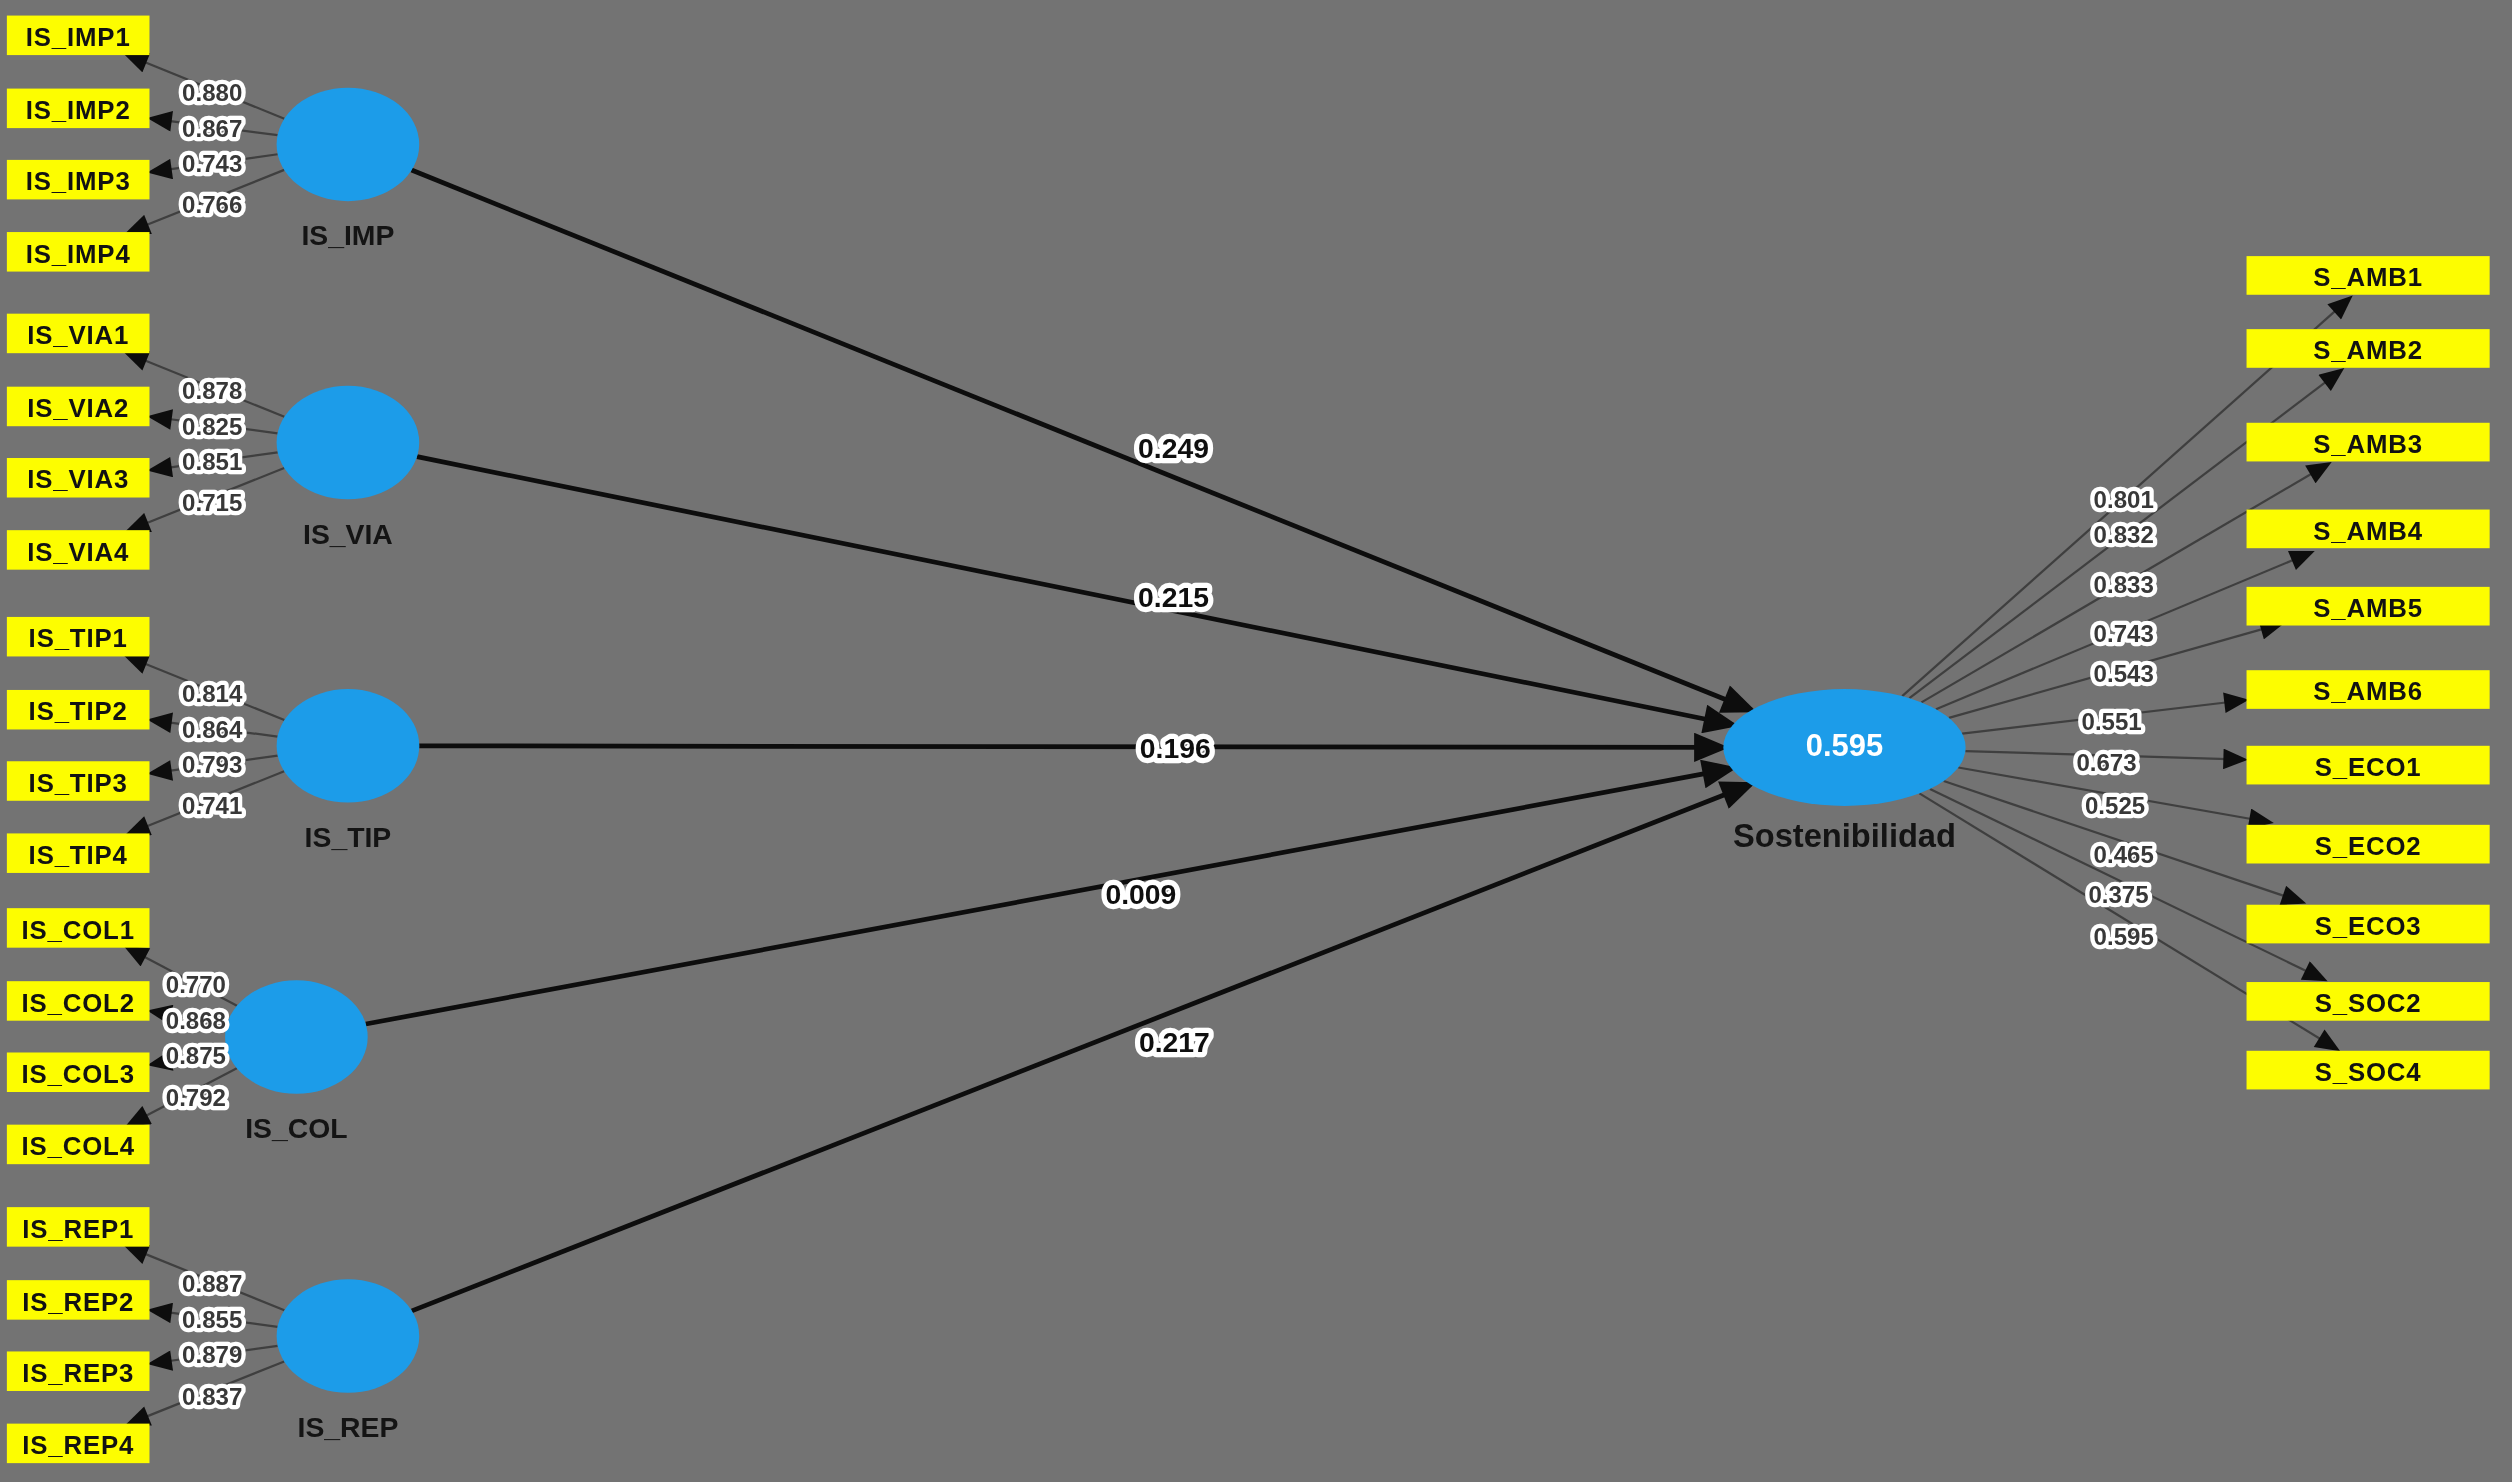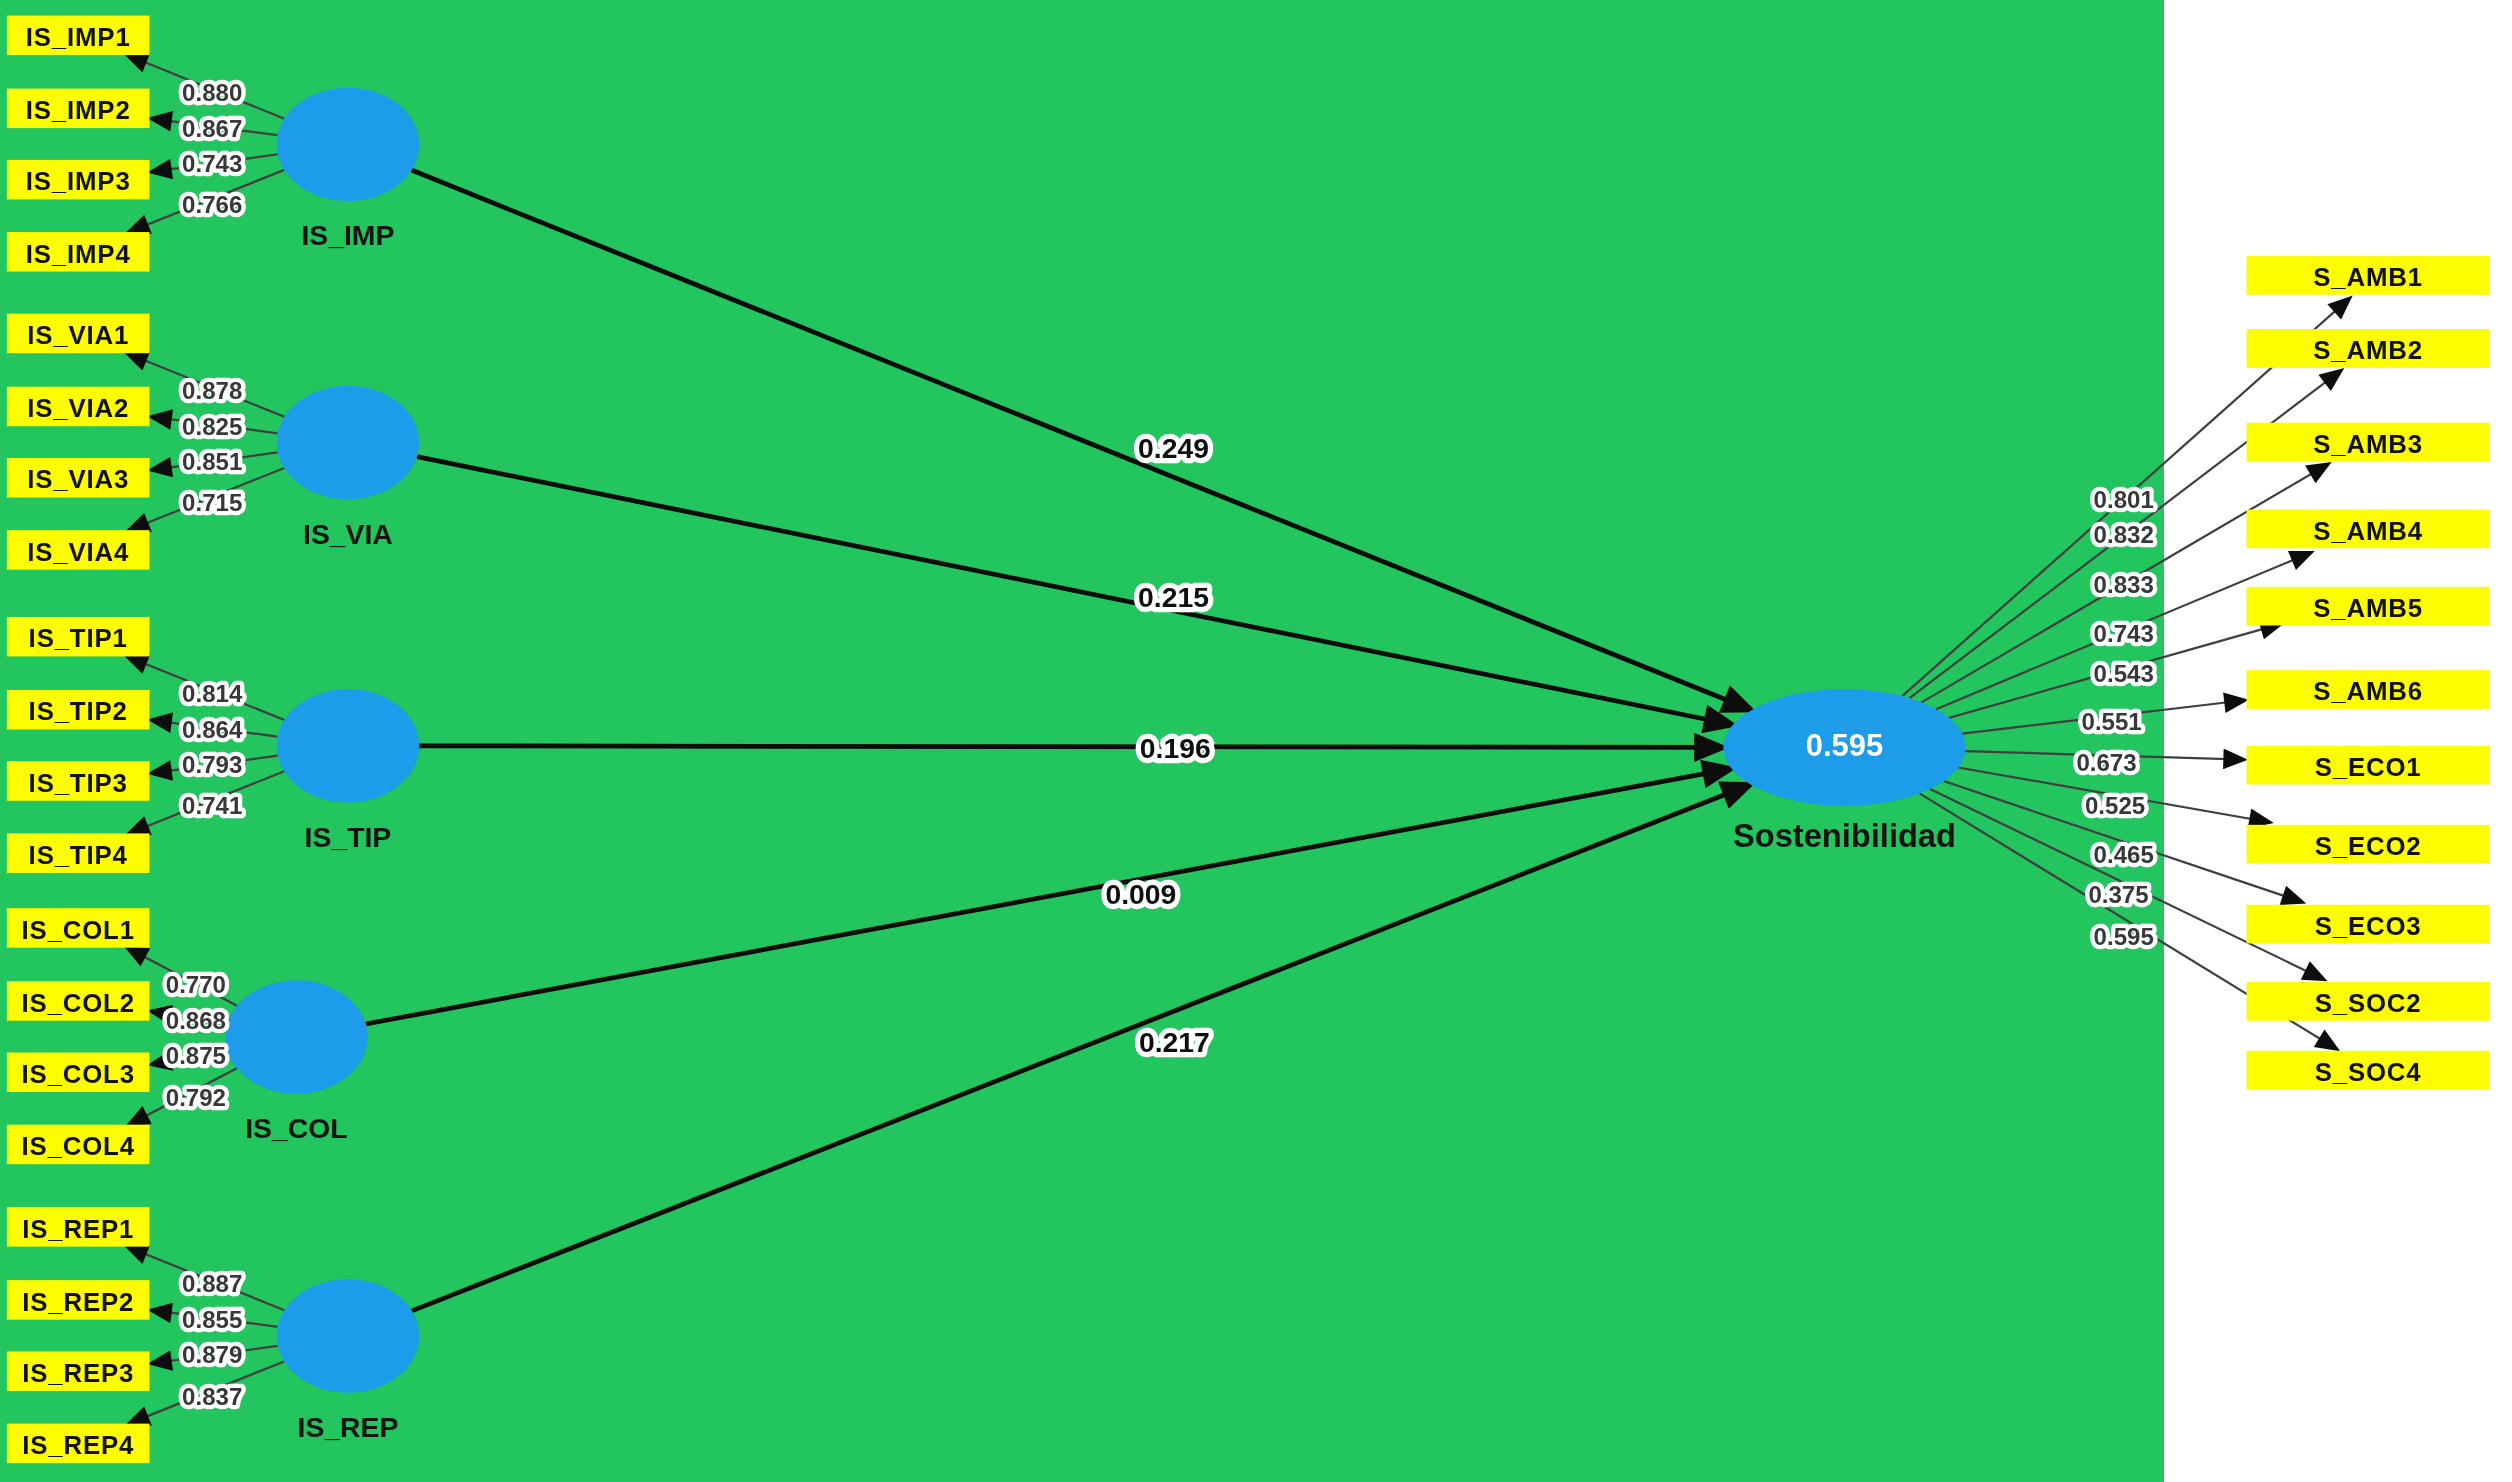--- a/index.html
+++ b/index.html
@@ -1,16 +1,16 @@
 <!DOCTYPE html>
 <html style="font-size:13.7px"><head>
 <meta charset="utf-8">
 <style>
   html, body { margin: 0; padding: 0; background: #ffffff; }
-  .canvas-wrap { width: 2164px; height: 1483px; background: #22c55e; position: relative; }
+  .canvas-wrap { width: 2512px; height: 1483px; background: #737373; position: relative; }
   svg text { font-family: "Liberation Sans", sans-serif; }
   .box-label       { font-size: 30px; font-weight: 700; letter-spacing: 1px; }
   .construct-label { font-size: 33px; font-weight: 700; }
   .outcome-label   { font-size: 38px; font-weight: 700; }
   .r2-label        { font-size: 36px; font-weight: 600; }
   .loading-label   { font-size: 28px; font-weight: 600; paint-order: stroke; stroke: #ffffff; stroke-width: 10px; stroke-linejoin: round; }
   .path-label      { font-size: 33px; font-weight: 700; paint-order: stroke; stroke: #ffffff; stroke-width: 12px; stroke-linejoin: round; }
 </style>
 </head>
 <body>

